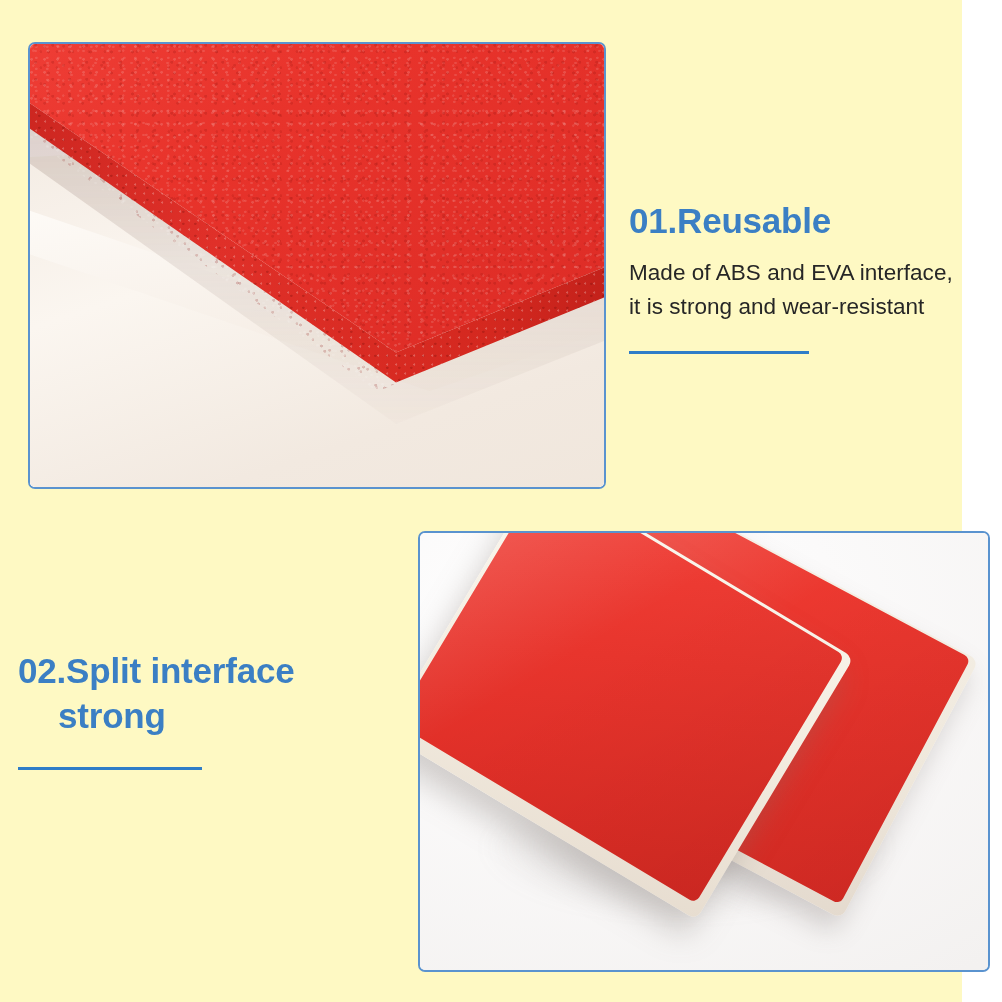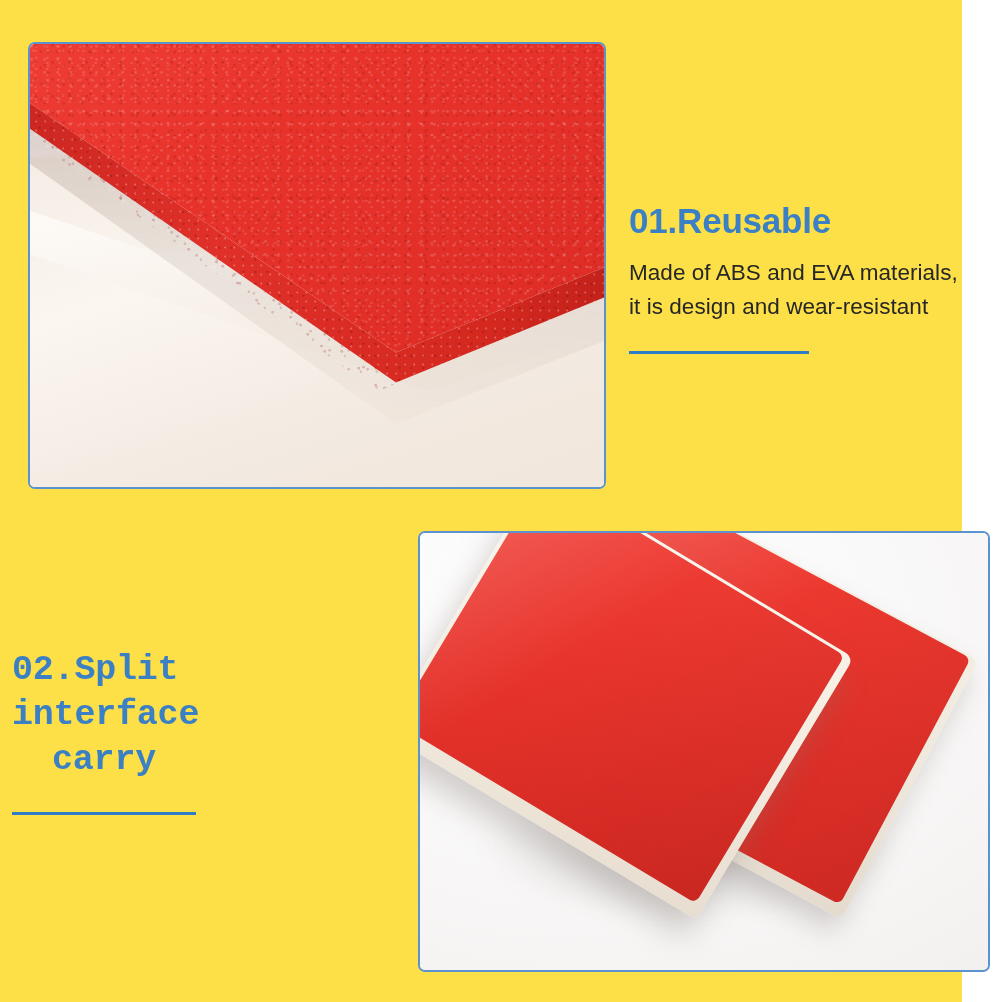--- a/index.html
+++ b/index.html
@@ -10,21 +10,21 @@
     height: 1002px;
     background: #ffffff;
     font-family: "Liberation Sans", sans-serif;
     overflow: hidden;
   }
 
   .page {
     position: relative;
     width: 962px;
     height: 1002px;
-    background: #fde047;
+    background: #fef9c3;
   }
 
   
   .photo-frame {
     position: absolute;
     border: 2px solid #5a93cf;
     border-radius: 7px;
     overflow: hidden;
     background: #faf7f5;
   }
@@ -224,21 +224,21 @@
     height: 34%;
     border-radius: 50%;
     background: radial-gradient(ellipse at center, rgba(120,112,108,.24) 0%, rgba(120,112,108,0) 70%);
     filter: blur(7px);
   }
 
   
   .text-block { position: absolute; }
 
   #text-1 { left: 629px; top: 198px; width: 330px; }
-  #text-2 { left: 12px;  top: 648px; width: 345px; font-family: Liberation Mono, monospace; }
+  #text-2 { left: 18px;  top: 648px; width: 345px; }
 
   .heading {
     color: #3b7fc4;
     font-weight: bold;
     font-size: 35px;
     line-height: 1.29;
     letter-spacing: -0.2px;
   }
 
   #text-2 .heading { font-size: 35px; }
@@ -281,21 +281,21 @@
       <div class="p1-shadow"></div>
       <div class="p1-red"></div>
       <div class="p1-red-tex"></div>
       <div class="p1-red-edge"></div>
       <div class="p1-red-edge-tex"></div>
     </div>
   </div>
 
   <div class="text-block" id="text-1">
     <div class="heading">01.Reusable</div>
-    <div class="body-text">Made of ABS and EVA materials, it is design and wear-resistant</div>
+    <div class="body-text">Made of ABS and EVA interface, it is strong and wear-resistant</div>
     <div class="accent-bar"></div>
   </div>
 
   <div class="photo-frame" id="frame-2">
     <div class="photo">
       <div class="p2-bg"></div>
       <div class="p2-floorshadow"></div>
 
       <div class="board" id="board-back">
         <div class="board-face"></div>
@@ -303,18 +303,18 @@
 
       <div class="board" id="board-front">
         <div class="board-face"></div>
       </div>
     </div>
   </div>
 
   <div class="text-block" id="text-2">
     <div class="heading">
       <span>02.Split interface</span>
-      <span class="heading-line-2">carry</span>
+      <span class="heading-line-2">strong</span>
     </div>
     <div class="accent-bar"></div>
   </div>
 
 </div>
 
 </body></html>

